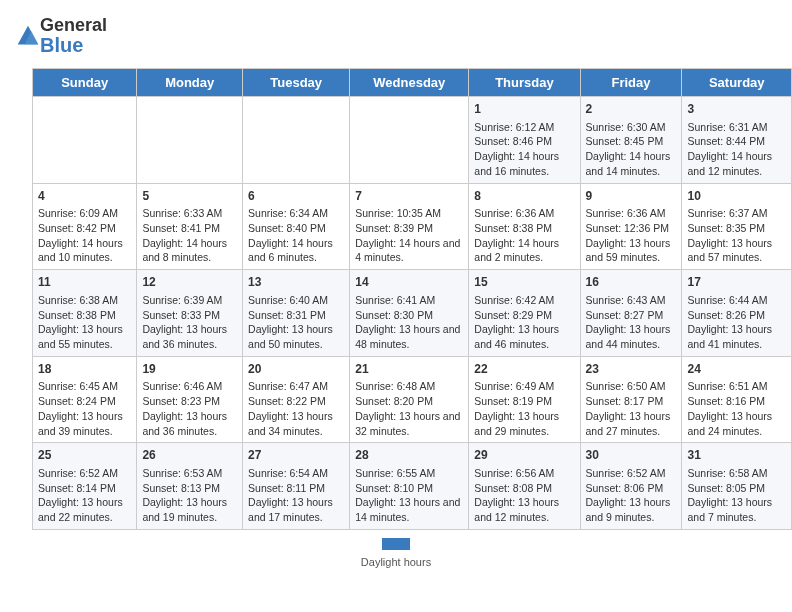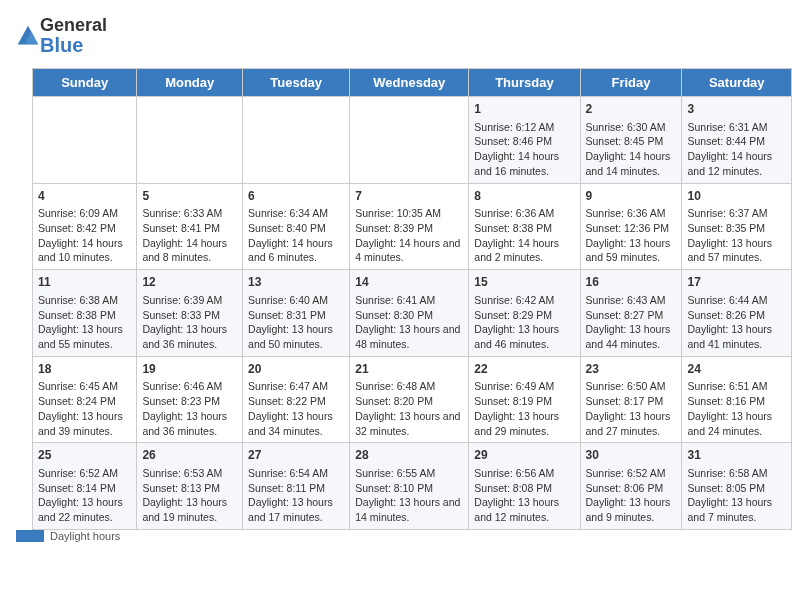--- a/index.html
+++ b/index.html
@@ -86,23 +86,25 @@
       font-size: 12px;
       display: block;
       margin-bottom: 2px;
     }
     .empty-cell {
       background: #fff !important;
     }
     .footer {
       display: flex;
       align-items: center;
+      margin-top: 8px;
       font-size: 11px;
       color: #555;
       gap: 6px;
+      flex-direction: column;
     }
     .daylight-bar {
       display: inline-block;
       width: 28px;
       height: 12px;
       background: #3a7abf;
       vertical-align: middle;
     }
   </style>
 </head>

